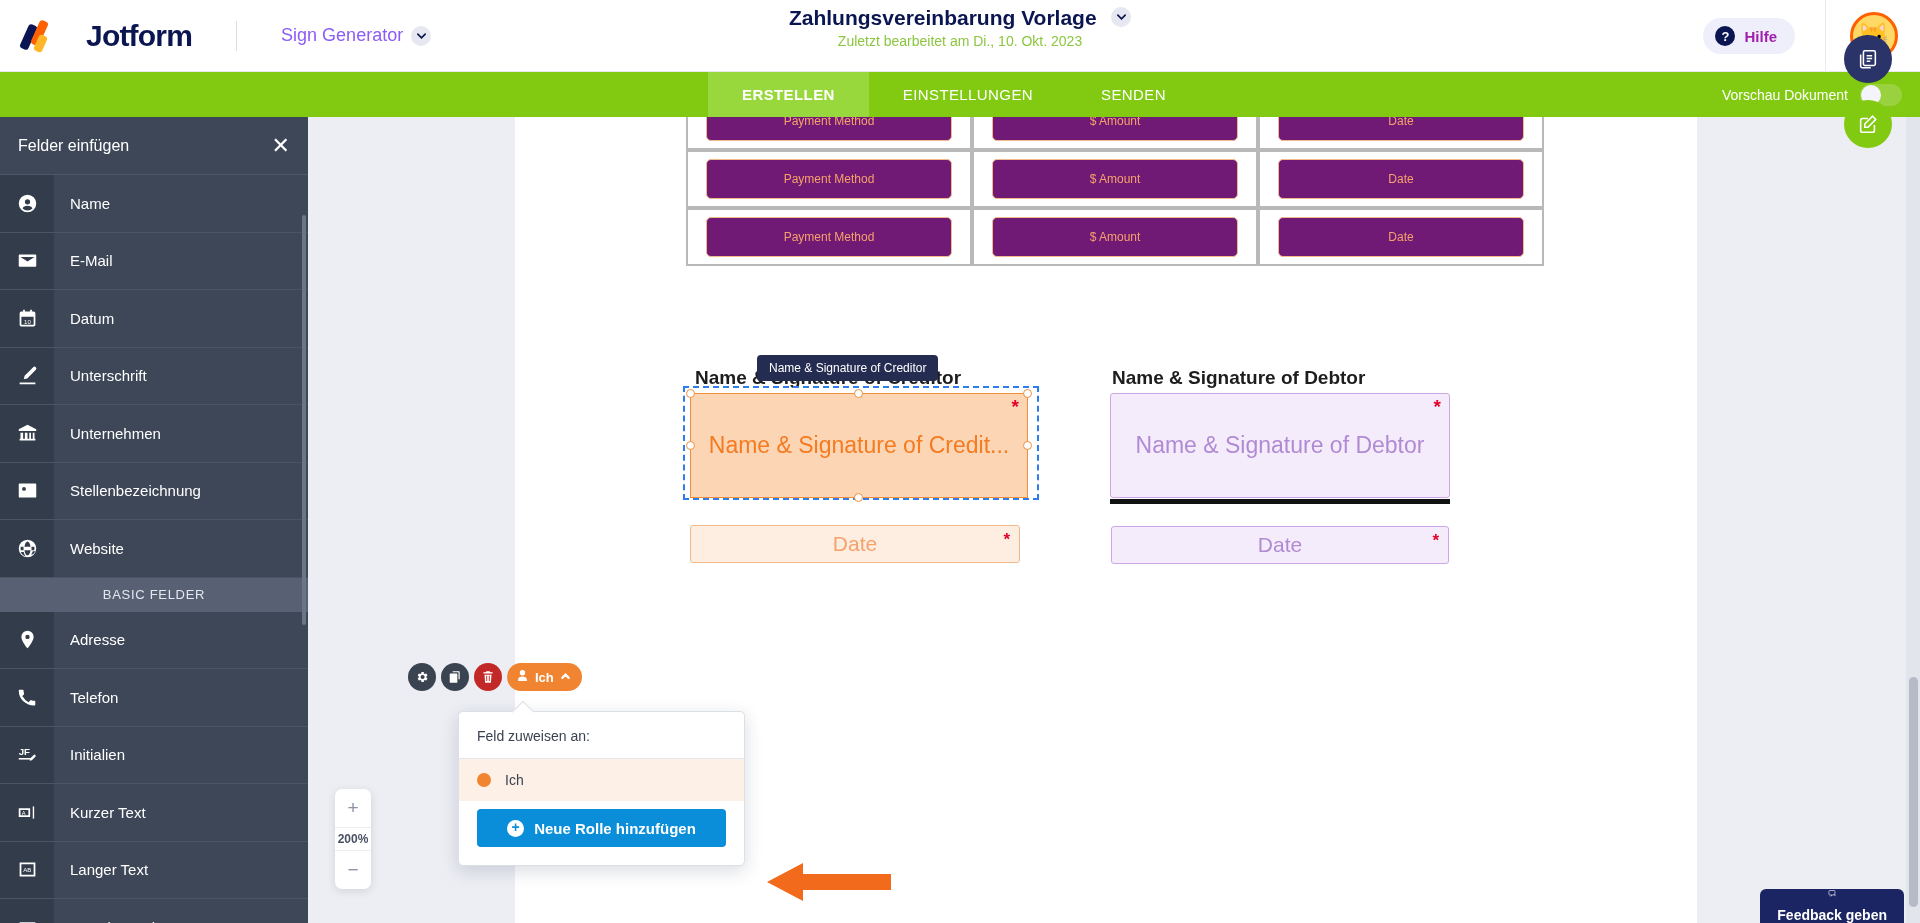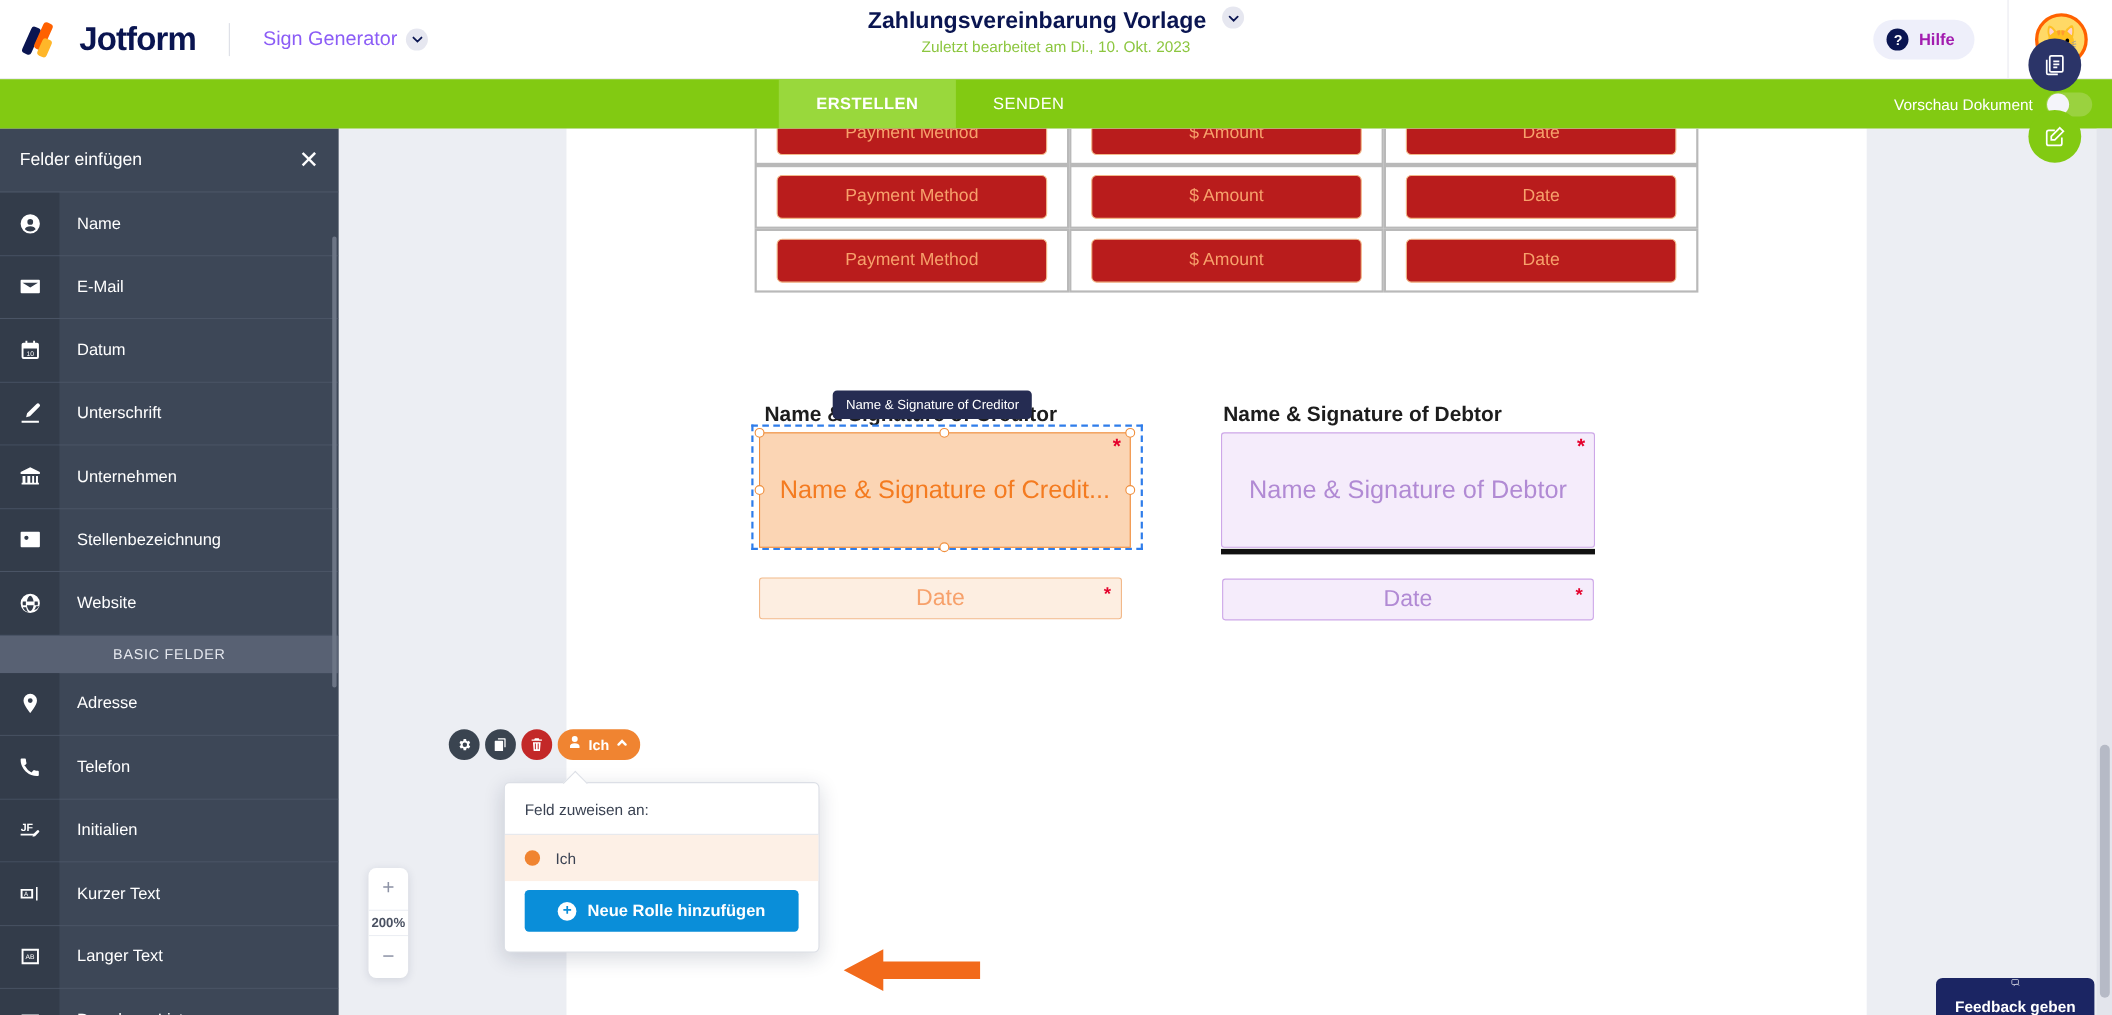--- a/index.html
+++ b/index.html
@@ -9,21 +9,21 @@
     font-family: "Liberation Sans", sans-serif;
     background: #eceef3;
   }
 
   
   .topbar {
     position: absolute; top: 0; left: 0; width: 1920px; height: 72px;
     background: #fff; display: flex; align-items: center;
     border-bottom: 1px solid #e9eaf0;
   }
-  .brand { display: flex; align-items: center; padding-left: 22px; gap: 14px; }
+  .brand { display: flex; align-items: center; padding-left: 22px; gap: 28px; }
   .jf-logo { width: 36px; height: 36px; position: relative; }
   .jf-logo i { position: absolute; display: block; border-radius: 3px; }
   .jf-b1 { width: 9px; height: 26px; background: #0a1551; left: 2px; top: 6px; transform: rotate(24deg); }
   .jf-b2 { width: 9px; height: 26px; background: #ff6100; left: 13px; top: 2px; transform: rotate(24deg); }
   .jf-b3 { width: 9px; height: 17px; background: #ffb629; left: 14px; top: 17px; transform: rotate(24deg); }
   .brandname { font-size: 30px; font-weight: bold; color: #0a1551; letter-spacing: -0.8px; }
   .divider-v { width: 1px; height: 30px; background: #dcdee6; margin: 0 16px; }
   .prodname { font-size: 18px; color: #8b5cf6; }
   .chev-circle {
     width: 20px; height: 20px; border-radius: 50%; background: #e6e7f0;
@@ -143,23 +143,23 @@
   .ptable .prow { display: flex; height: 58px; align-items: stretch; }
   .pcell {
     border: 2px solid #b9b9b9; display: flex; align-items: center;
     justify-content: center; padding: 0 18px;
   }
   .pc1 { width: 286px; }
   .pc2 { width: 286px; }
   .pc3 { width: 286px; }
   .pfield {
     width: 100%; height: 40px; border: 1px solid #f2b98a;
-    background: #b91c1c; border-radius: 5px;
-    display: flex; align-items: center; justify-content: center;
-    color: #f7a16b; font-size: 16px;
+    background: #701a75; border-radius: 5px;
+    display: flex; align-items: center; justify-content: center;
+    color: #f7a16b; font-size: 12px;
   }
   .pc1 .pfield { justify-content: center; }
 
   
   .sig-left { position: absolute; left: 168px; top: 250px; width: 365px; }
   .sig-heading {
     font-size: 19px; font-weight: bold; color: #1d1d1d;
     position: absolute; left: 12px; top: 0; white-space: nowrap;
   }
   .sig-tooltip {
@@ -366,20 +366,21 @@
     <div class="topbar-sep"></div>
     <div class="avatar">
       <span class="face">🐱</span>
     </div>
   </div>
 </div>
 
 <div class="greenbar">
   <div class="tabs">
     <div class="tab active">ERSTELLEN</div>
+    <div class="tab">EINSTELLUNGEN</div>
     <div class="tab">SENDEN</div>
   </div>
   <div class="preview-wrap">
     <span class="preview-label">Vorschau Dokument</span>
     <div class="toggle">
         <span class="knob"></span>
       </div>
   </div>
 </div>
 

